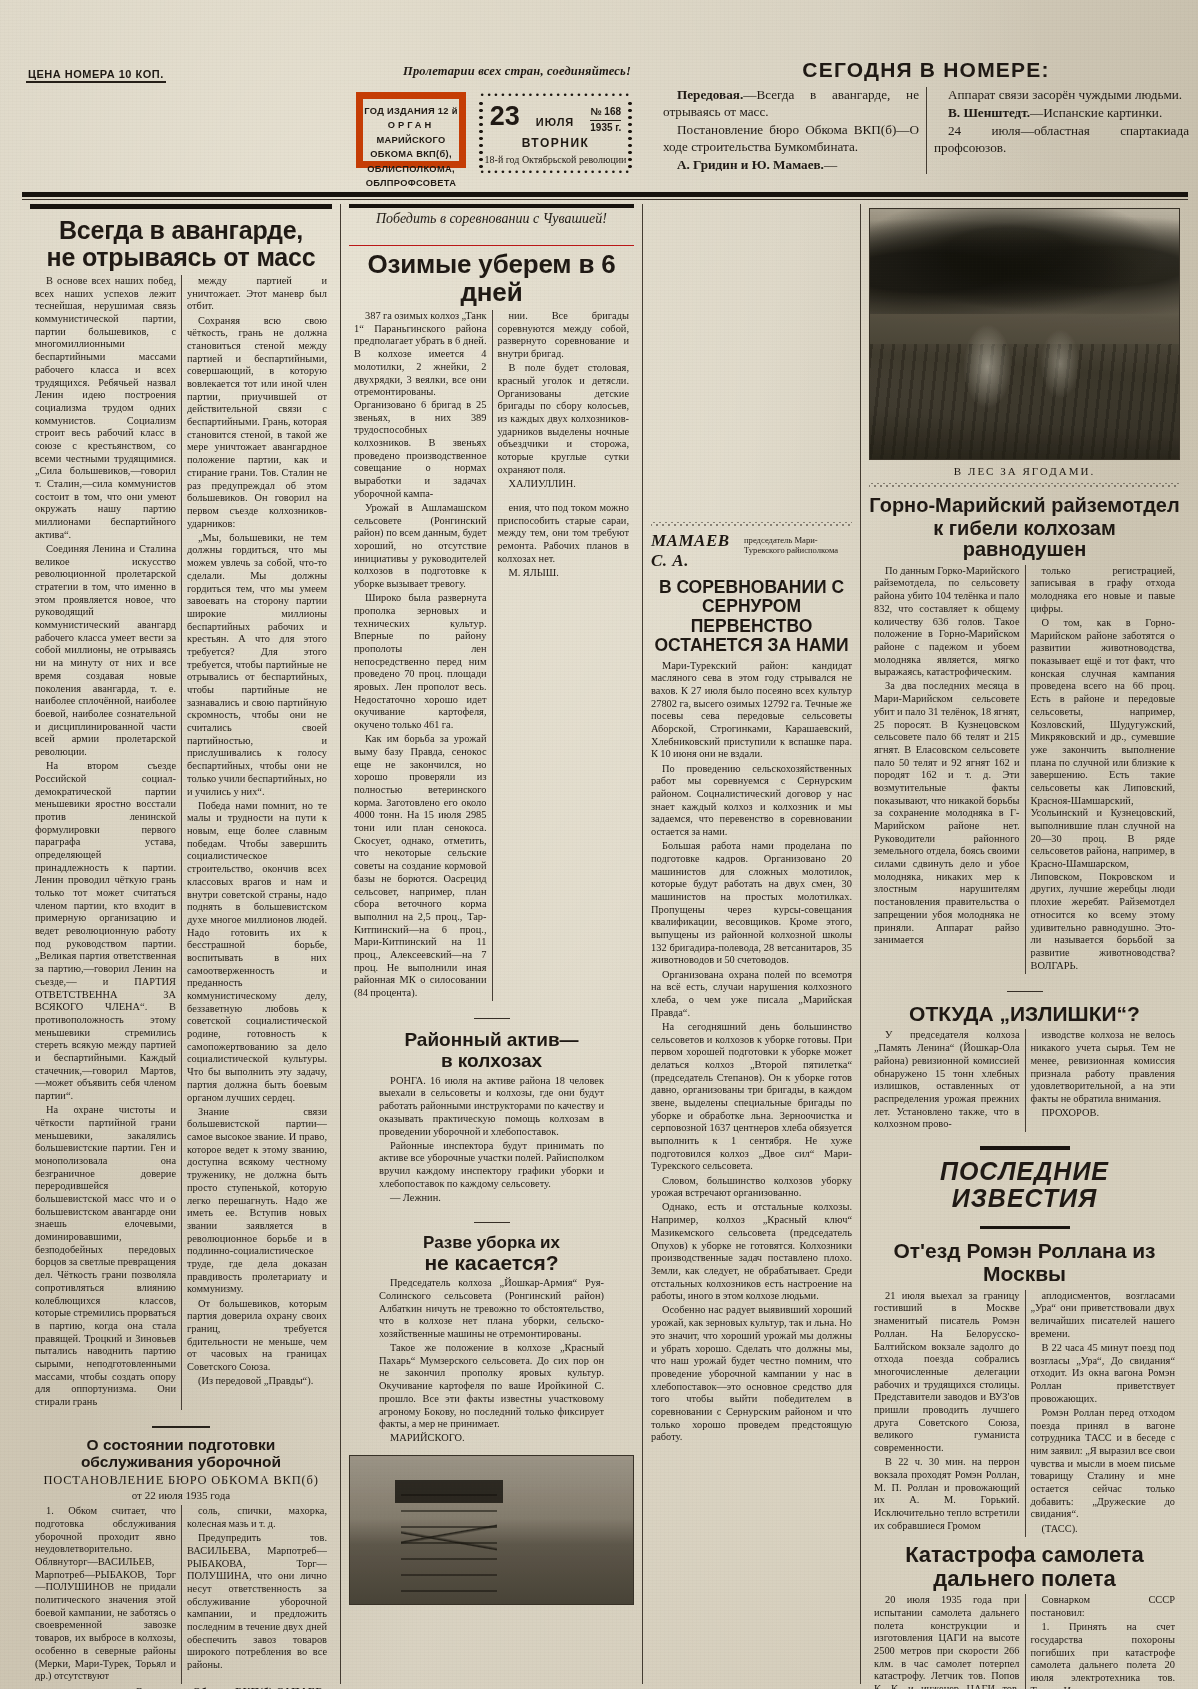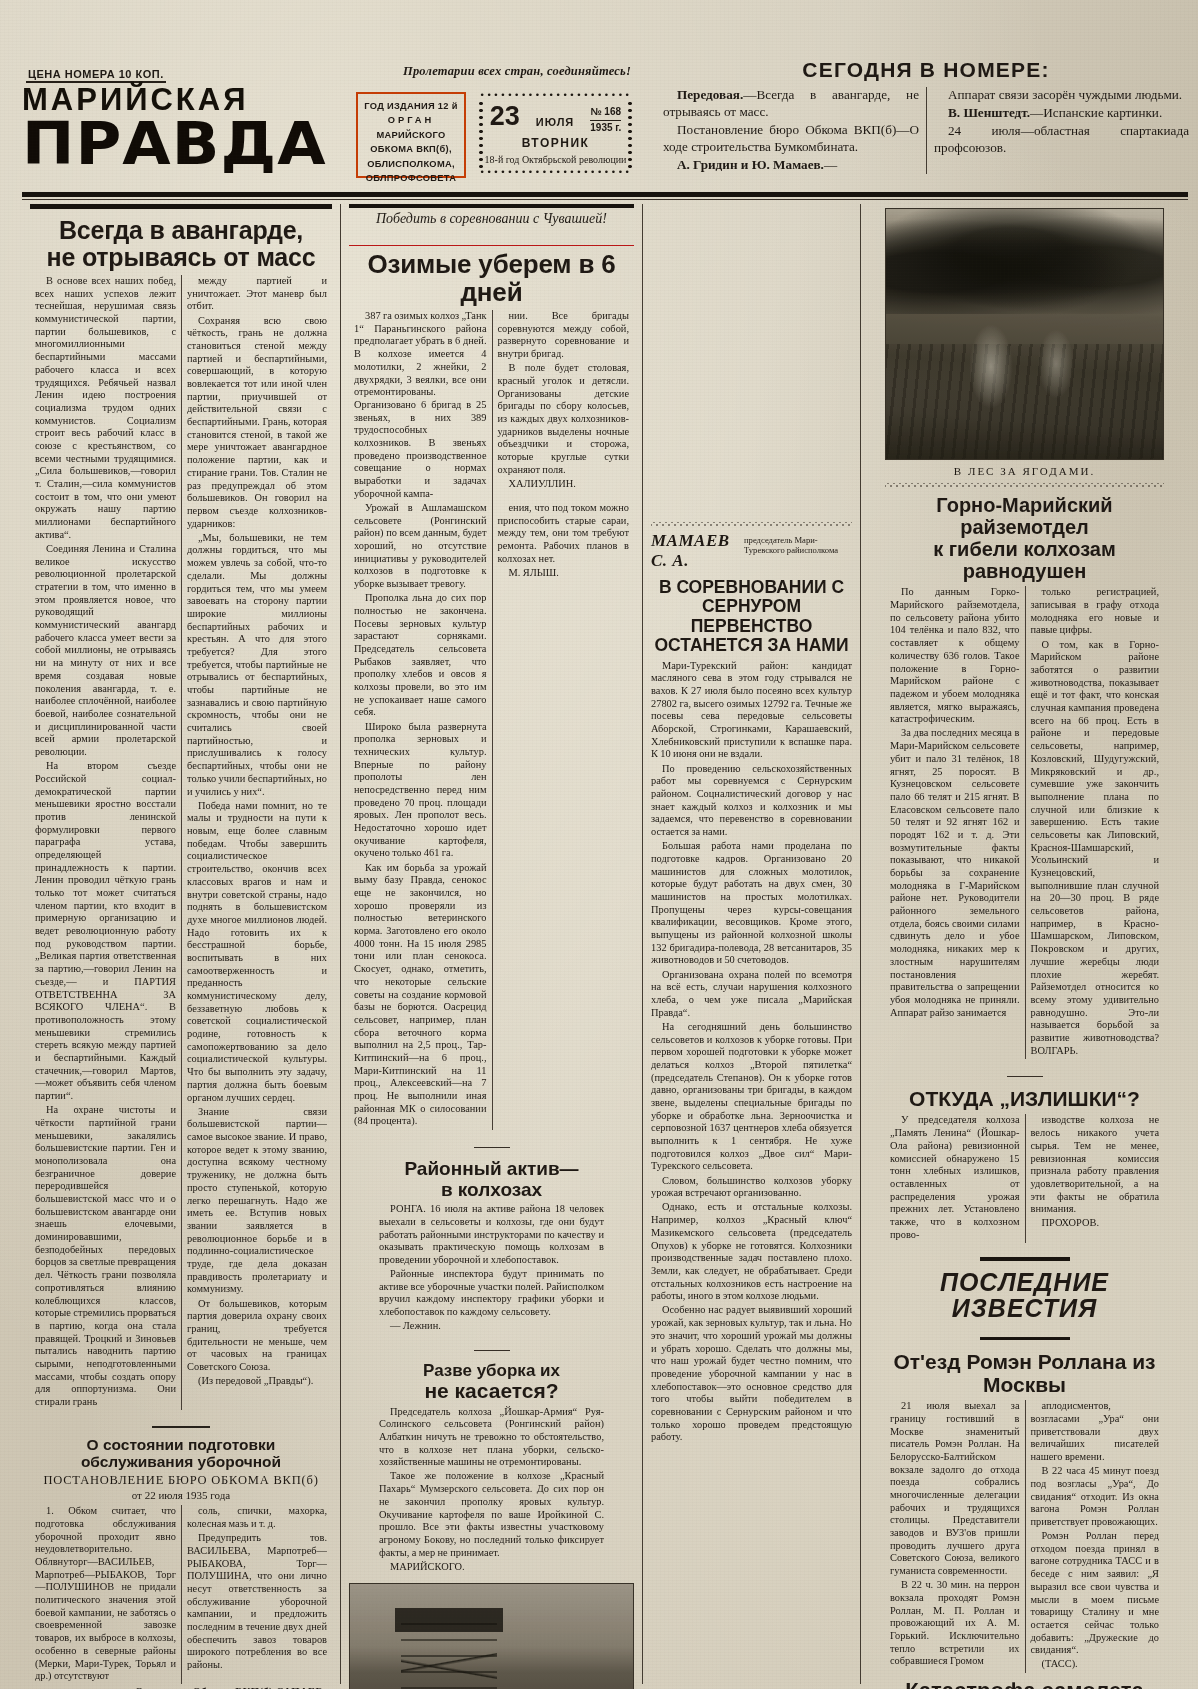--- a/index.html
+++ b/index.html
@@ -38,22 +38,22 @@
   .motto { position:absolute; left:395px; top:58px; font-style:italic; font-weight:bold;
            font-size:12.5px; letter-spacing:.2px; }
 
   .mast-wrap { position:absolute; left:14px; top:78px; width:330px; }
   .mast1 { font-family:"Liberation Sans", sans-serif; font-weight:bold; font-size:31px;
            letter-spacing:3px; line-height:1; color:#1a1610; }
   .mast2 { font-family:"DejaVu Sans", sans-serif; font-weight:bold; font-size:59px;
            letter-spacing:1px; line-height:.95; margin-top:1px; color:#16120d;
            transform:scaleX(1.06); transform-origin:left center; }
 
-  .organ-box { position:absolute; left:348px; top:86px; width:110px; height:86px;
-               border:2px solid #c2410c; text-align:center;
+  .organ-box { position:absolute; left:348px; top:86px; width:110px; height:76px;
+               border:7px solid #c2410c; text-align:center;
                font-family:"Liberation Sans", sans-serif; font-weight:bold;
                font-size:9.3px; line-height:1.55; letter-spacing:.3px; padding-top:5px; }
   .organ-box .sp { letter-spacing:3px; }
 
   .date-box { position:absolute; left:470px; top:86px; width:155px; height:86px;
               text-align:center; }
   .dot-row { font-size:9px; letter-spacing:1.6px; color:#221d17; line-height:7px; height:8px;
              font-family:"DejaVu Sans", sans-serif; overflow:hidden; }
   .date-inner { display:flex; align-items:flex-start; justify-content:center; gap:16px; padding-top:3px; }
   .d-big { font-family:"Liberation Sans", sans-serif; font-weight:bold; font-size:27px; line-height:1; }
@@ -81,21 +81,21 @@
   
   .mainrule { position:absolute; left:14px; top:186px; width:1166px; height:5px; background:#1d1914; }
   .mainrule2 { position:absolute; left:14px; top:193px; width:1166px; border-top:1px solid #3a332b; }
 
   .grid { position:absolute; left:14px; top:198px; width:1166px; height:1480px;
           display:flex; }
 
   .c1 { width:318px; padding:0 8px; }
   .c2 { width:302px; padding:0 8px; border-left:1px solid #463f35; }
   .c3 { width:218px; padding:0 8px; border-left:1px solid #463f35; }
-  .c4 { width:328px; padding:0 24px; border-left:1px solid #463f35; }
+  .c4 { width:328px; padding:0 8px; border-left:1px solid #463f35; }
 
   
   h1.hl { font-family:"Liberation Sans", sans-serif; font-weight:bold;
           font-size:25px; line-height:1.06; margin:8px 0 4px 0; text-align:center;
           letter-spacing:-.2px; }
   h2.hl { font-family:"Liberation Sans", sans-serif; font-weight:bold;
           font-size:20px; line-height:1.08; margin:7px 0 4px 0; text-align:center; }
   h3.hl { font-family:"Liberation Sans", sans-serif; font-weight:bold;
           font-size:16.5px; line-height:1.12; margin:6px 0 3px 0; text-align:center; }
   .hl-serif { font-family:"Liberation Serif", serif; font-weight:normal; }
@@ -143,24 +143,20 @@
 <div class="paper"></div>
 
 <div class="sheet inkfade">
 
   <div class="topline">
     <span class="price">ЦЕНА НОМЕРА 10 КОП.</span>
   </div>
 
   <div class="motto">Пролетарии всех стран, соединяйтесь!</div>
 
-  <div class="mast-wrap">
-    <div class="mast1">МАРИЙСКАЯ</div>
-    <div class="mast2">ПРАВДА</div>
-  </div>
 
   <div class="organ-box">
     <div>ГОД ИЗДАНИЯ 12 й</div>
     <div class="sp">ОРГАН</div>
     <div>МАРИЙСКОГО</div>
     <div>ОБКОМА ВКП(б),</div>
     <div>ОБЛИСПОЛКОМА,</div>
     <div>ОБЛПРОФСОВЕТА</div>
   </div>
 
@@ -254,21 +250,20 @@
         <div class="txt" id="c2-a-r">
             <p>нии. Все бригады соревнуются между собой, развернуто соревнование и внутри бригад.</p>
             <p>В поле будет столовая, красный уголок и детясли. Организованы детские бригады по сбору колосьев, из каждых двух колхозников-ударников выделены ночные объездчики и сторожа, которые круглые сутки охраняют поля.</p>
             <p>ХАЛИУЛЛИН.</p>
           </div>
       </div>
 
       <div class="body2">
         <div class="txt" id="c2-b-l">
             <p>Урожай в Ашламашском сельсовете (Ронгинский район) по всем данным, будет хороший, но отсутствие инициативы у руководителей колхозов в подготовке к уборке вызывает тревогу.</p>
-            <p>Прополка льна до сих пор полностью не закончена. Посевы зерновых культур зарастают сорняками. Председатель сельсовета Рыбаков заявляет, что прополку хлебов и овсов я колхозы провели, во это им не успокаивает наше самого себя.</p>
             <p>Широко была развернута прополка зерновых и технических культур. Вперные по району прополоты лен непосредственно перед ним проведено 70 проц. площади яровых. Лен прополот весь. Недостаточно хорошо идет окучивание картофеля, окучено только 461 га.</p>
             <p>Как им борьба за урожай выму базу Правда, сенокос еще не закончился, но хорошо проверяли из полностью ветеринского корма. Заготовлено его около 4000 тонн. На 15 июля 2985 тони или план сенокоса. Скосует, однако, отметить, что некоторые сельские советы на создание кормовой базы не борются. Оасрецид сельсовет, например, план сбора веточного корма выполнил на 2,5 проц., Тар-Китпинский—на 6 проц., Мари-Китпинский на 11 проц., Алексеевский—на 7 проц. Не выполнили иная районная МК о силосовании (84 процента).</p>
           </div>
         <div class="txt" id="c2-b-r">
             <p>ения, что под током можно приспособить старые сараи, между тем, они том требуют ремонта. Рабочих планов в колхозах нет.</p>
             <p>М. ЯЛЫШ.</p>
           </div>
       </div>
 
       <div class="center-dash center-dash-s"><span></span></div>

